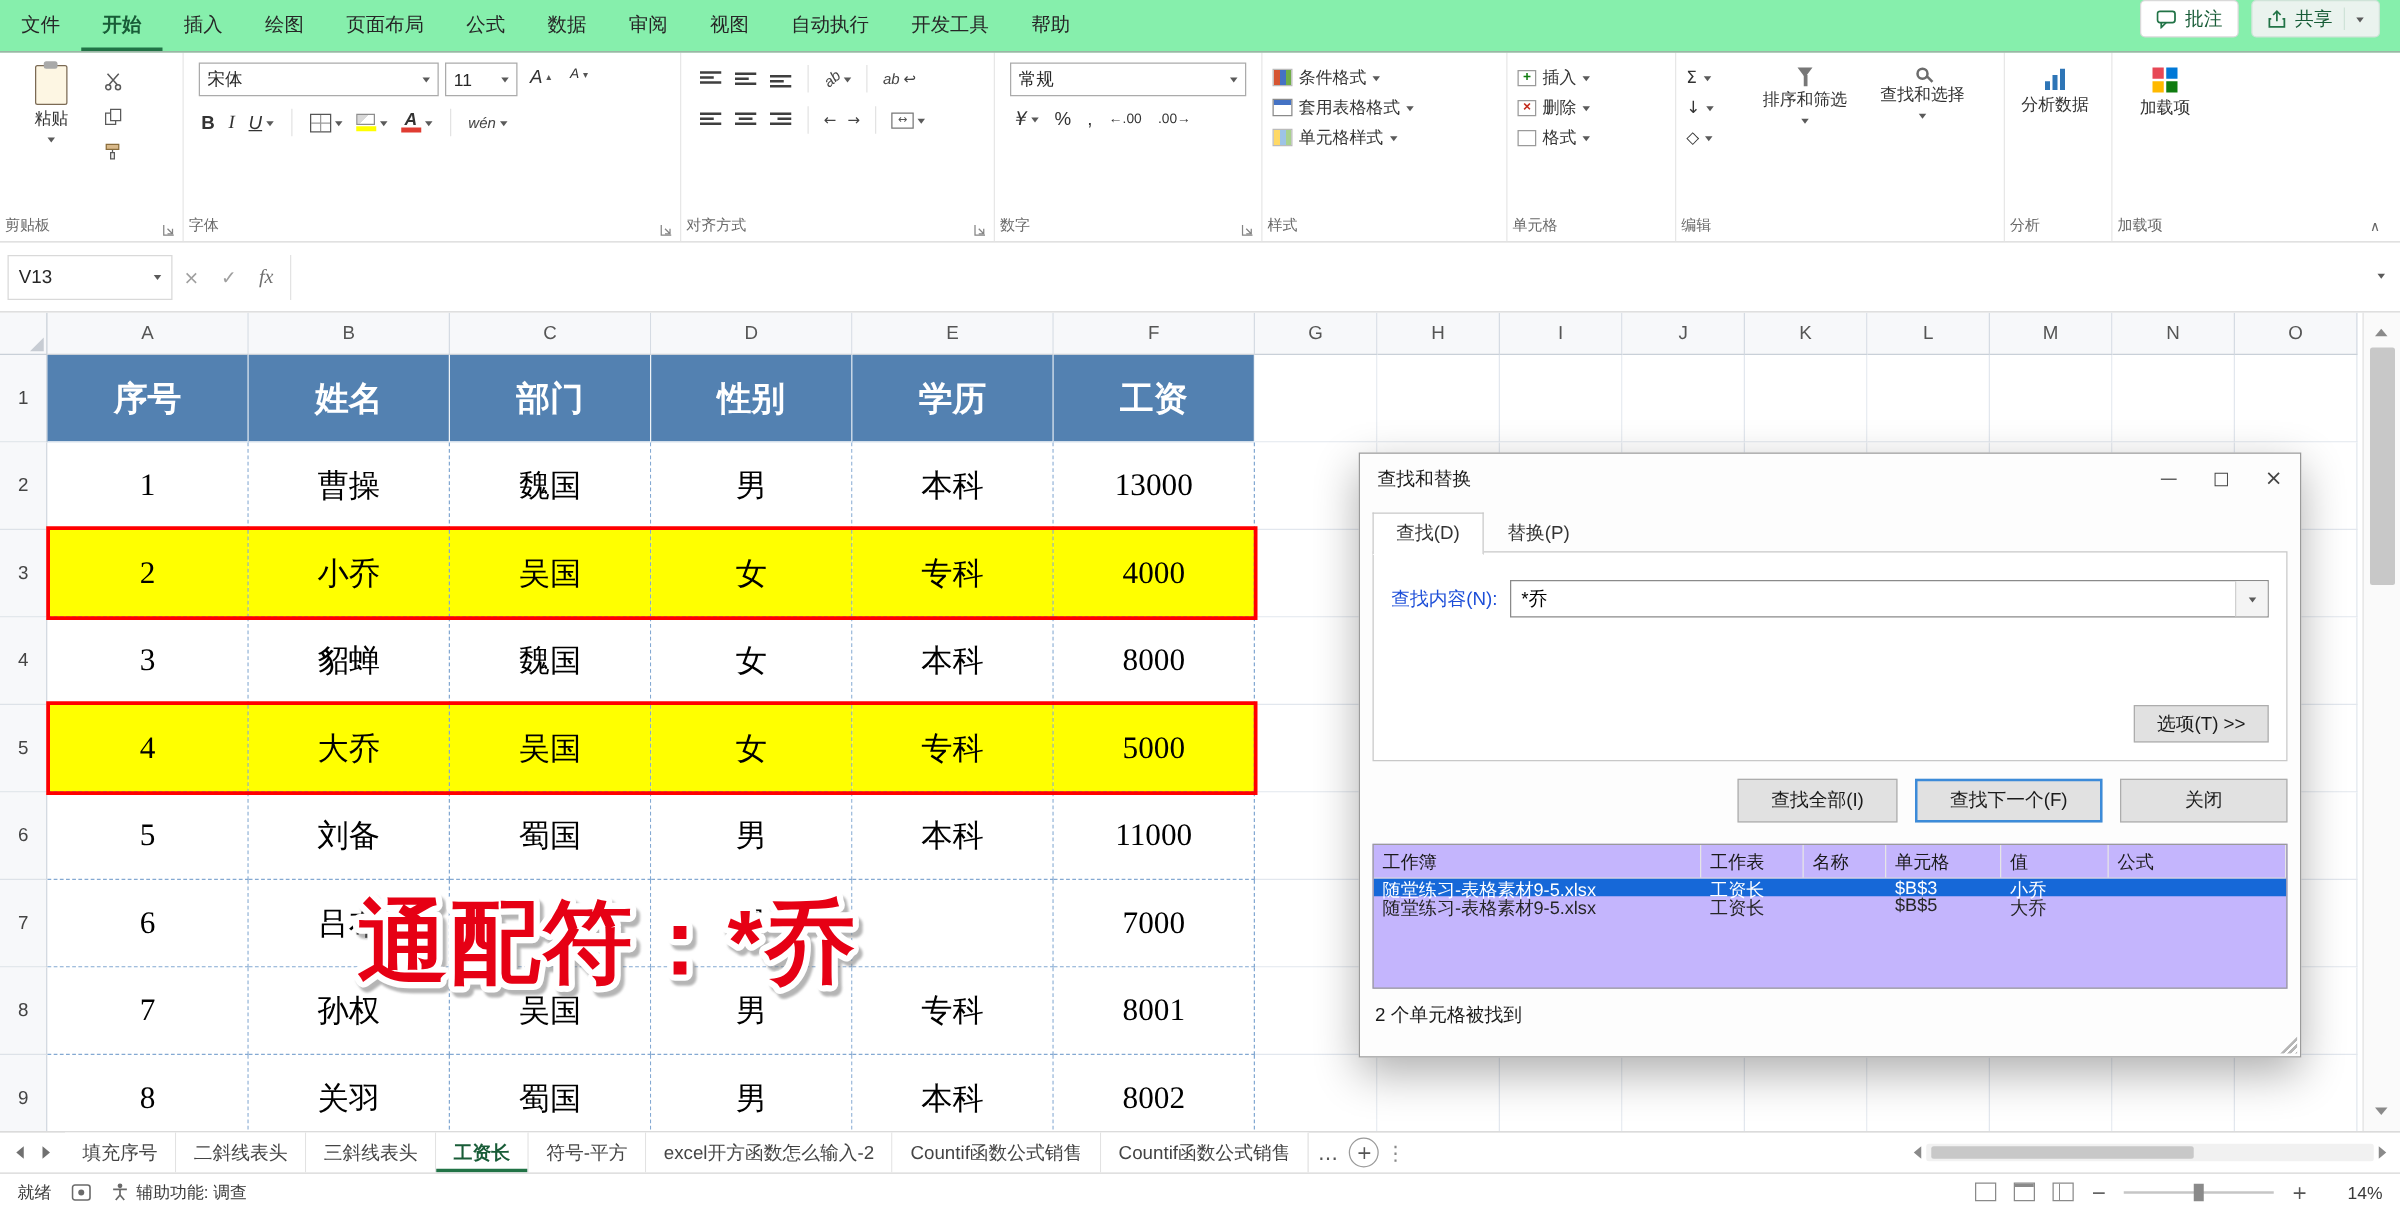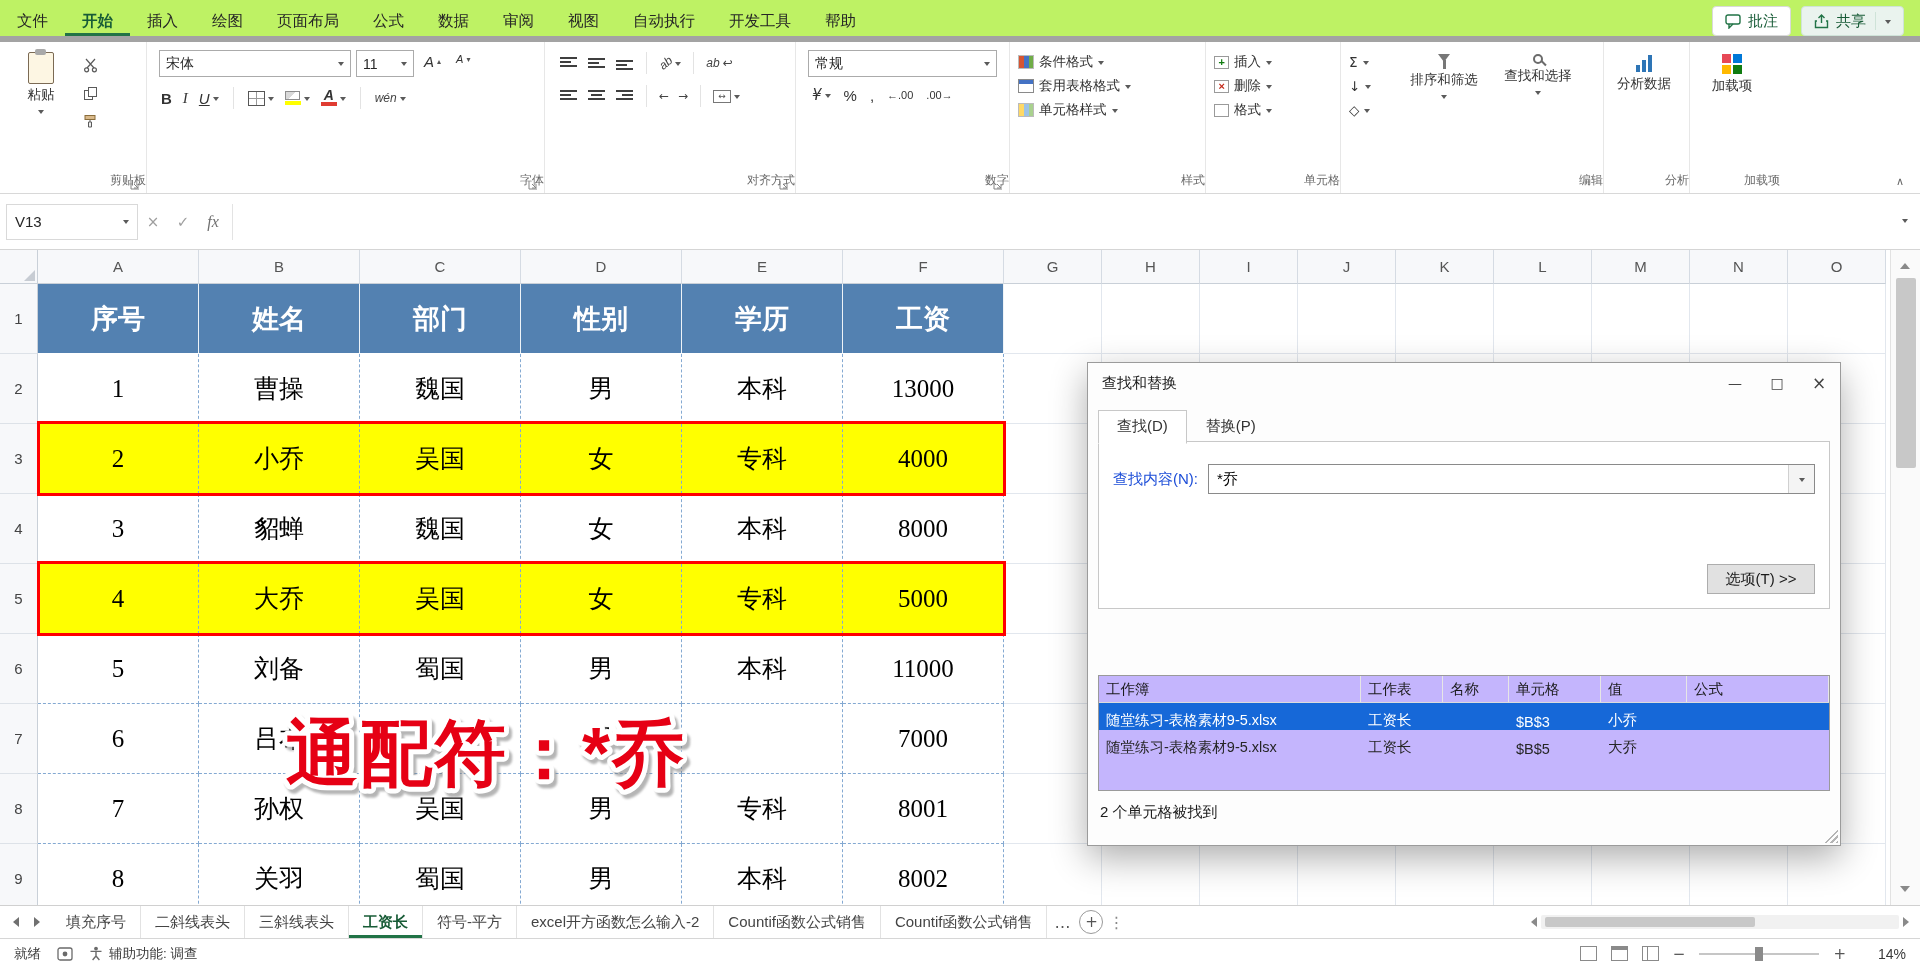--- a/index.html
+++ b/index.html
@@ -2,40 +2,40 @@
 <html style="--c-excel-green: #217346; --c-table-header-blue: #5381B1; --c-highlight-yellow: #FFFF00; --c-highlight-red: #FF0000; --c-selection-blue: #1668D8; --c-overlay-red: #E60014;"><head>
 <meta charset="utf-8">
 <style>
 *{box-sizing:border-box;margin:0;padding:0}
 html,body{width:1920px;height:968px}
 body{font-family:"Liberation Sans","DejaVu Sans",sans-serif;background:#fff;color:#262626;overflow:hidden}
 .ic{font-family:"DejaVu Sans",sans-serif}
 .app{position:absolute;top:0;left:0;width:1920px;height:968px;background:#fff;overflow:hidden}
 
 
-.menubar{position:absolute;top:0;left:0;right:0;height:42px;background:#bef264;display:flex;align-items:flex-end;border-bottom:6px solid #a3a3a3;z-index:10}
+.menubar{position:absolute;top:0;left:0;right:0;height:42px;background:#86efac;display:flex;align-items:flex-start;border-bottom:1px solid #a3a3a3;z-index:10}
 .menu-tabs{display:flex;height:100%}
 .menu-tab{padding:0 17px;line-height:42px;font-size:15.5px;color:#262626;cursor:pointer;white-space:nowrap}
 .menu-tab.active{color:#185c37;font-weight:700;box-shadow:inset 0 -3px 0 var(--c-excel-green,#217346)}
 .menu-right{margin-left:auto;display:flex;align-items:center;gap:10px;padding-right:16px}
 .pill{display:flex;align-items:center;gap:7px;height:30px;padding:0 12px;border:1px solid #d9d9d9;border-radius:4px;font-size:15px;color:#185c37;cursor:pointer;background:#fff}
 .pill.share{background:#eaf3ee;border-color:#cfe3d8}
 .pill .psep{width:1px;height:18px;background:#cfe3d8;margin:0 2px}
 
 
 .dd2{width:0;height:0;border:3.5px solid transparent;border-top:4.5px solid #5a5a5a;display:inline-block;margin-top:4px}
 .tri-l{width:0;height:0;border:5px solid transparent;border-right:6px solid #707070;display:inline-block}
 .tri-r{width:0;height:0;border:5px solid transparent;border-left:6px solid #707070;display:inline-block}
 .tri-u{width:0;height:0;border:5px solid transparent;border-bottom:6px solid #8a8a8a;display:inline-block}
 .tri-d{width:0;height:0;border:5px solid transparent;border-top:6px solid #8a8a8a;display:inline-block}
 
 
 .ribbon{position:absolute;top:42px;left:0;right:0;height:152px;background:#fff;border-bottom:1px solid #d8d8d8;display:flex;z-index:9}
 .rgroup{position:relative;height:100%;border-right:1px solid #e7e7e7;padding:5px 4px 24px;flex:0 0 auto}
-.glabel{position:absolute;bottom:4px;left:16px;right:0;text-align:right;font-size:12px;color:#6a6a6a;white-space:nowrap}
+.glabel{position:absolute;bottom:4px;left:4px;right:0;text-align:left;font-size:12px;color:#6a6a6a;white-space:nowrap}
 .launcher{position:absolute;right:4px;bottom:5px;width:12px;height:12px;cursor:pointer;opacity:.9}
 .hrow{display:flex;align-items:flex-start}
 .vcol{display:flex;flex-direction:column}
 .bigbtn{display:flex;flex-direction:column;align-items:center;width:58px;cursor:pointer;gap:2px;padding-top:3px}
 .biglbl{font-size:13.5px;color:#333}
 .mini{width:20px;height:18px;display:flex;align-items:center;justify-content:center;cursor:pointer}
 .combo{border:1px solid #ababab;background:#fff;height:27px;display:flex;align-items:center;padding:0 6px;font-size:14px;gap:4px;cursor:pointer}
 .combo span:first-child{flex:1;white-space:nowrap;overflow:hidden}
 .sbtn{display:inline-flex;align-items:center;gap:3px;cursor:pointer;color:#333;font-size:15px;line-height:1}
 .sbtn.b{font-weight:bold}.sbtn.i{font-style:italic;font-family:"Liberation Serif",serif}.sbtn.u i{text-decoration:underline}
@@ -126,21 +126,21 @@
 .combo-arrow{width:26px;border-left:1px solid #d0d0d0;background:#f4f4f4;display:flex;align-items:center;justify-content:center;cursor:pointer}
 .dbtn{display:flex;align-items:center;justify-content:center;background:#e1e1e1;border:1px solid #adadad;cursor:pointer;font-size:15px;color:#1a1a1a}
 .opt{position:absolute;right:14px;bottom:14px;width:108px;height:30px}
 .dlg-actions{position:absolute;right:10px;top:260px;display:flex;gap:14px}
 .dlg-actions .dbtn{height:35px}
 .w-findall{width:128px}.w-findnext{width:150px}.w-close{width:134px}
 .dbtn.focus{border:2px solid #3c8bd9}
 .dlg-list{position:absolute;left:10px;right:10px;top:312px;height:116px;border:1px solid #9a9a9a;background:#c4b5fd;overflow:hidden}
 .res-h{display:flex;height:27px;align-items:center;border-bottom:1px solid #dcdcdc;color:#1a1a1a}
 .res-h .res-c{border-right:1px solid #e6e6e6;height:100%;display:flex;align-items:center}
-.res-row{display:flex;height:27px;align-items:flex-end;cursor:pointer}
+.res-row{display:flex;height:14px;align-items:flex-start;cursor:pointer}
 .res-row.sel{background:var(--c-selection-blue,#1668d8);color:#fff}
 .res-c{padding:0 7px;white-space:nowrap;overflow:hidden;font-size:14.5px}
 .res-c.c0{width:262px}.res-c.c1{width:82px}.res-c.c2{width:66px}.res-c.c3{width:92px}.res-c.c4{width:86px}.res-c.c5{flex:1}
 .dlg-status{position:absolute;left:12px;top:440px;font-size:15px;color:#1a1a1a}
 .dlg-grip{position:absolute;right:2px;bottom:2px;width:14px;height:14px;background:repeating-linear-gradient(135deg,transparent 0 2px,#b5b5b5 2px 4px);clip-path:polygon(100% 0,100% 100%,0 100%);cursor:nwse-resize}
 
 
 .sheetbar{position:absolute;left:0;right:0;top:905px;height:33px;background:#fff;border-top:1px solid #d0d0d0;display:flex;align-items:stretch;z-index:8}
 .nav{width:26px;display:flex;align-items:center;justify-content:center;cursor:pointer}
 .stabs{display:flex;align-items:stretch}
@@ -715,20 +715,25 @@
       <div class="findrow">
         <span class="findlabel">查找内容(N):</span>
         <div class="find-combo">
           <input value="*乔" style="">
           <span class="combo-arrow">
               <span class="dd2"></span>
             </span>
         </div>
       </div>
       <div class="dbtn opt">选项(T) &gt;&gt;</div>
+    </div>
+    <div class="dlg-actions">
+      <div class="dbtn w-findall">查找全部(I)</div>
+      <div class="dbtn w-findnext focus">查找下一个(F)</div>
+      <div class="dbtn w-close">关闭</div>
     </div>
     <div class="dlg-list">
       <div class="res-h">
           <div class="res-c c0">工作簿</div>
           <div class="res-c c1">工作表</div>
           <div class="res-c c2">名称</div>
           <div class="res-c c3">单元格</div>
           <div class="res-c c4">值</div>
           <div class="res-c c5">公式</div>
         </div>

